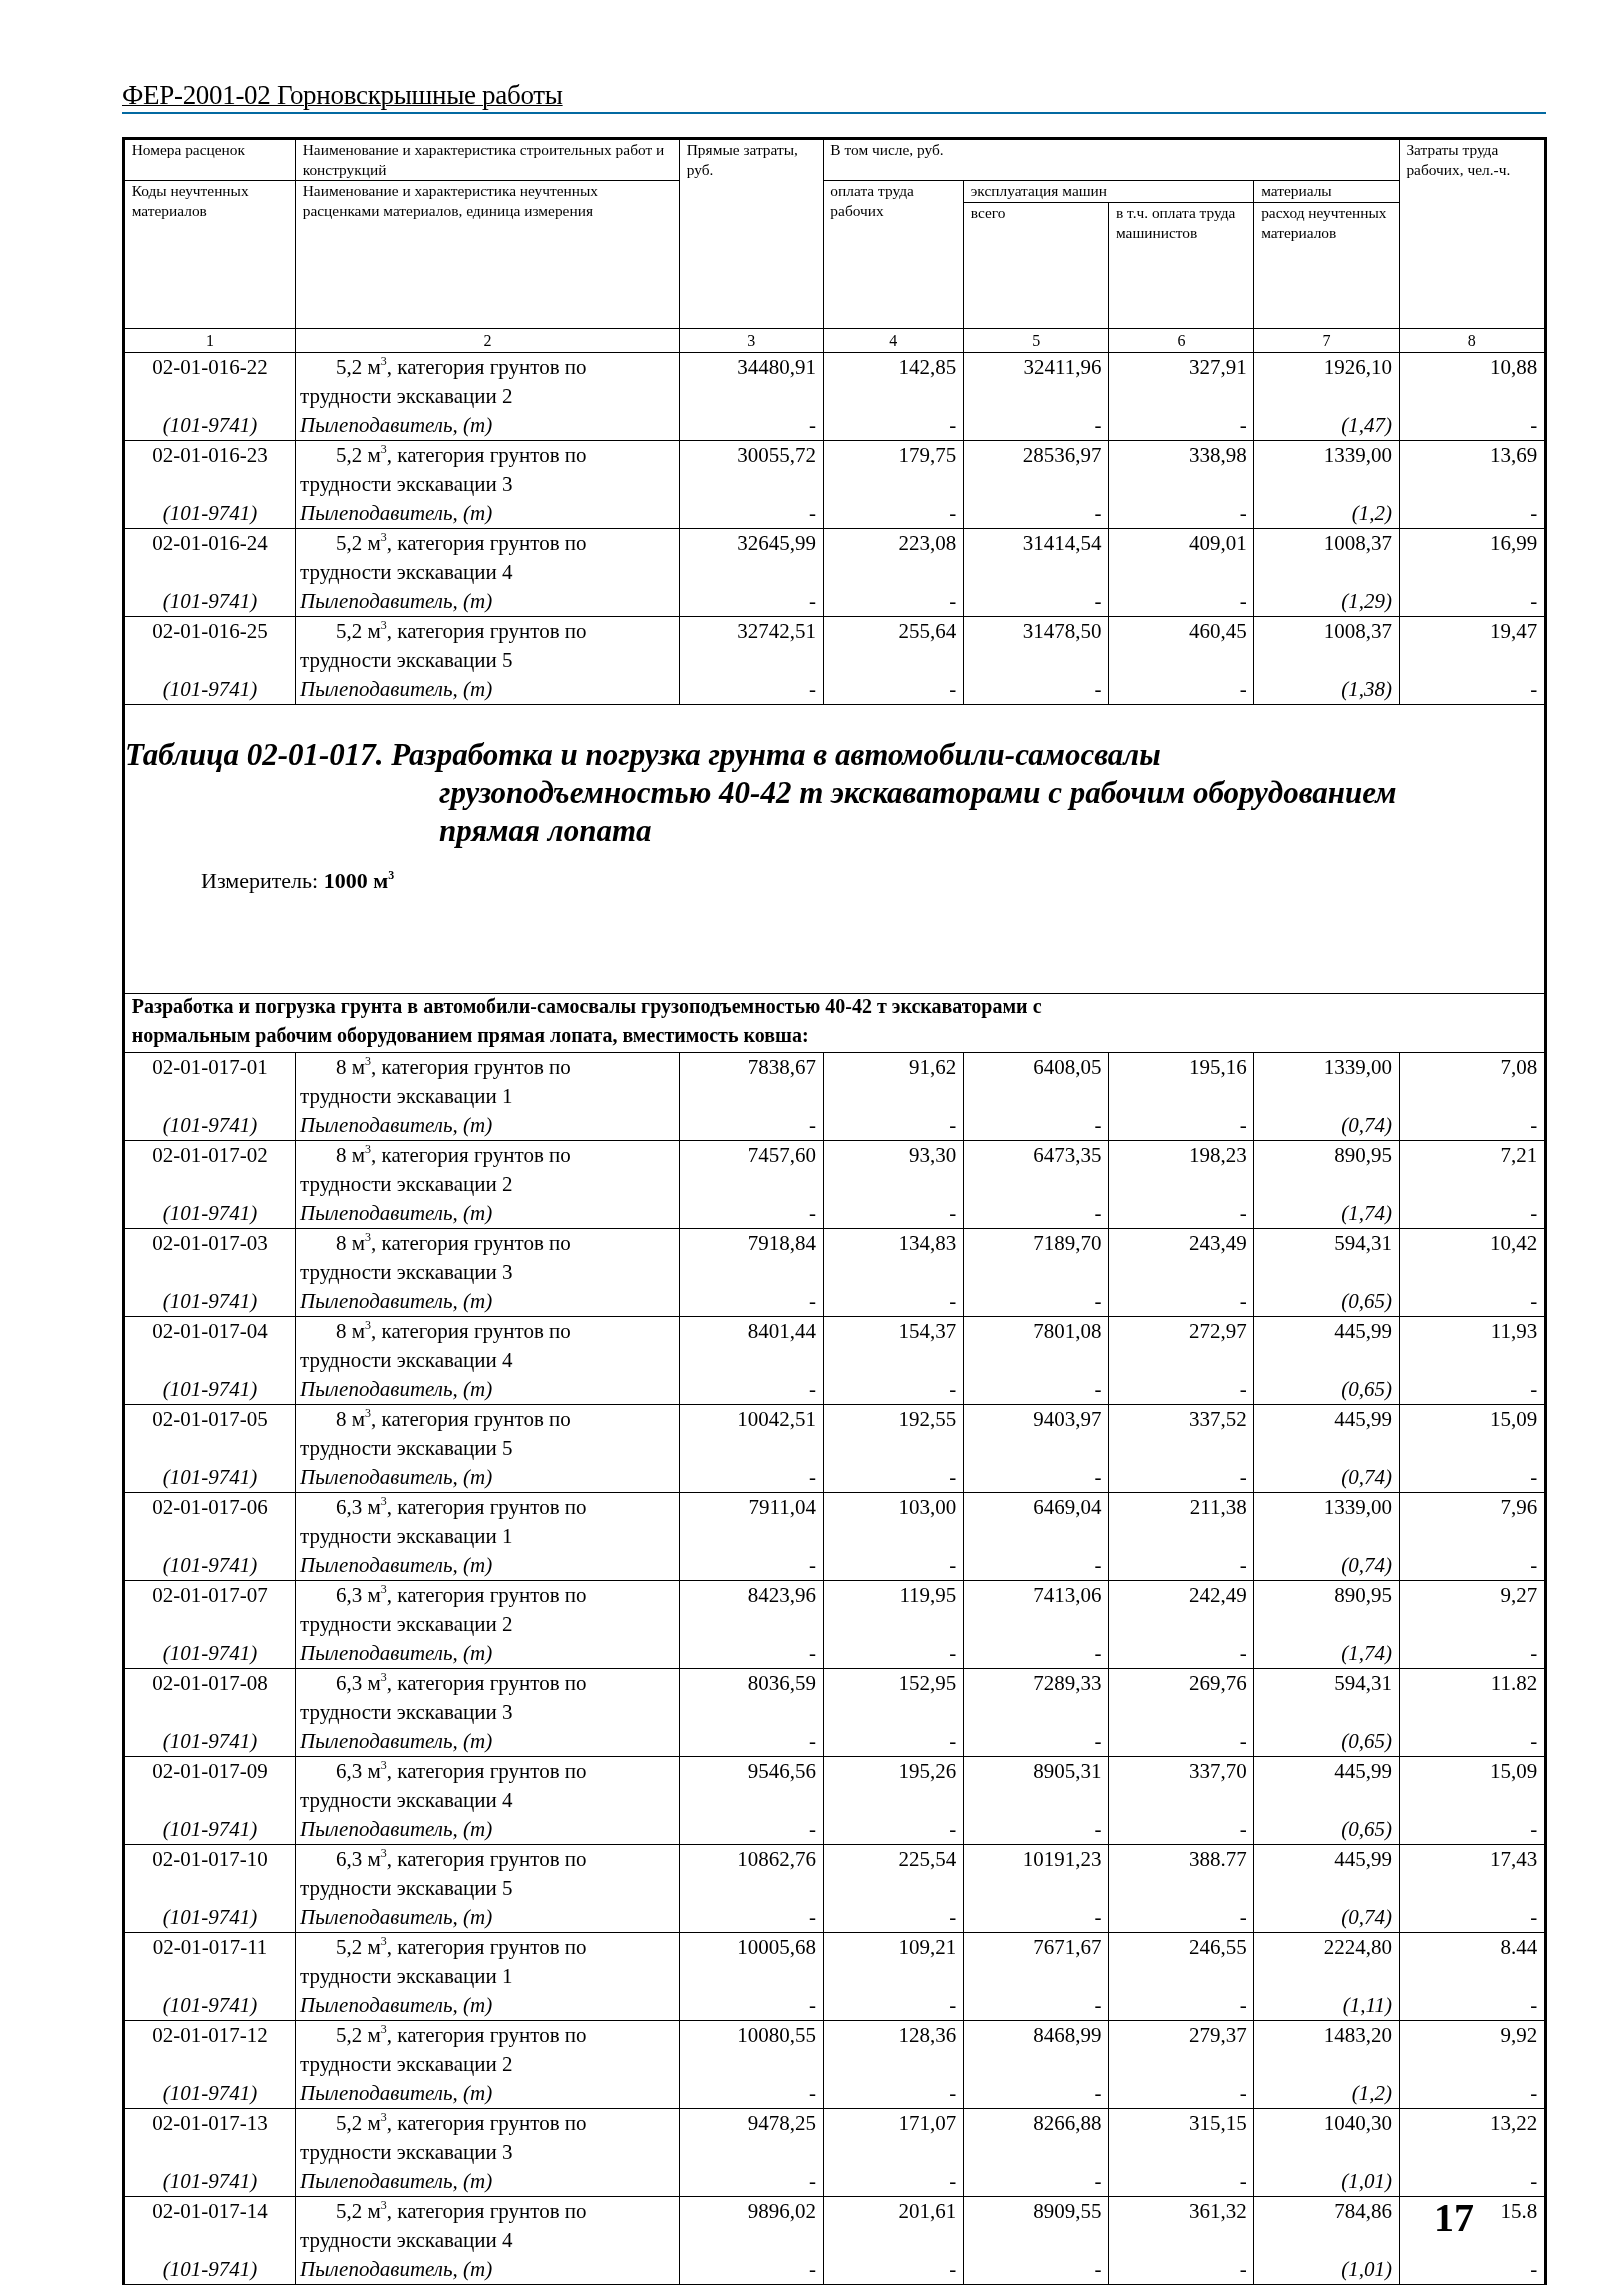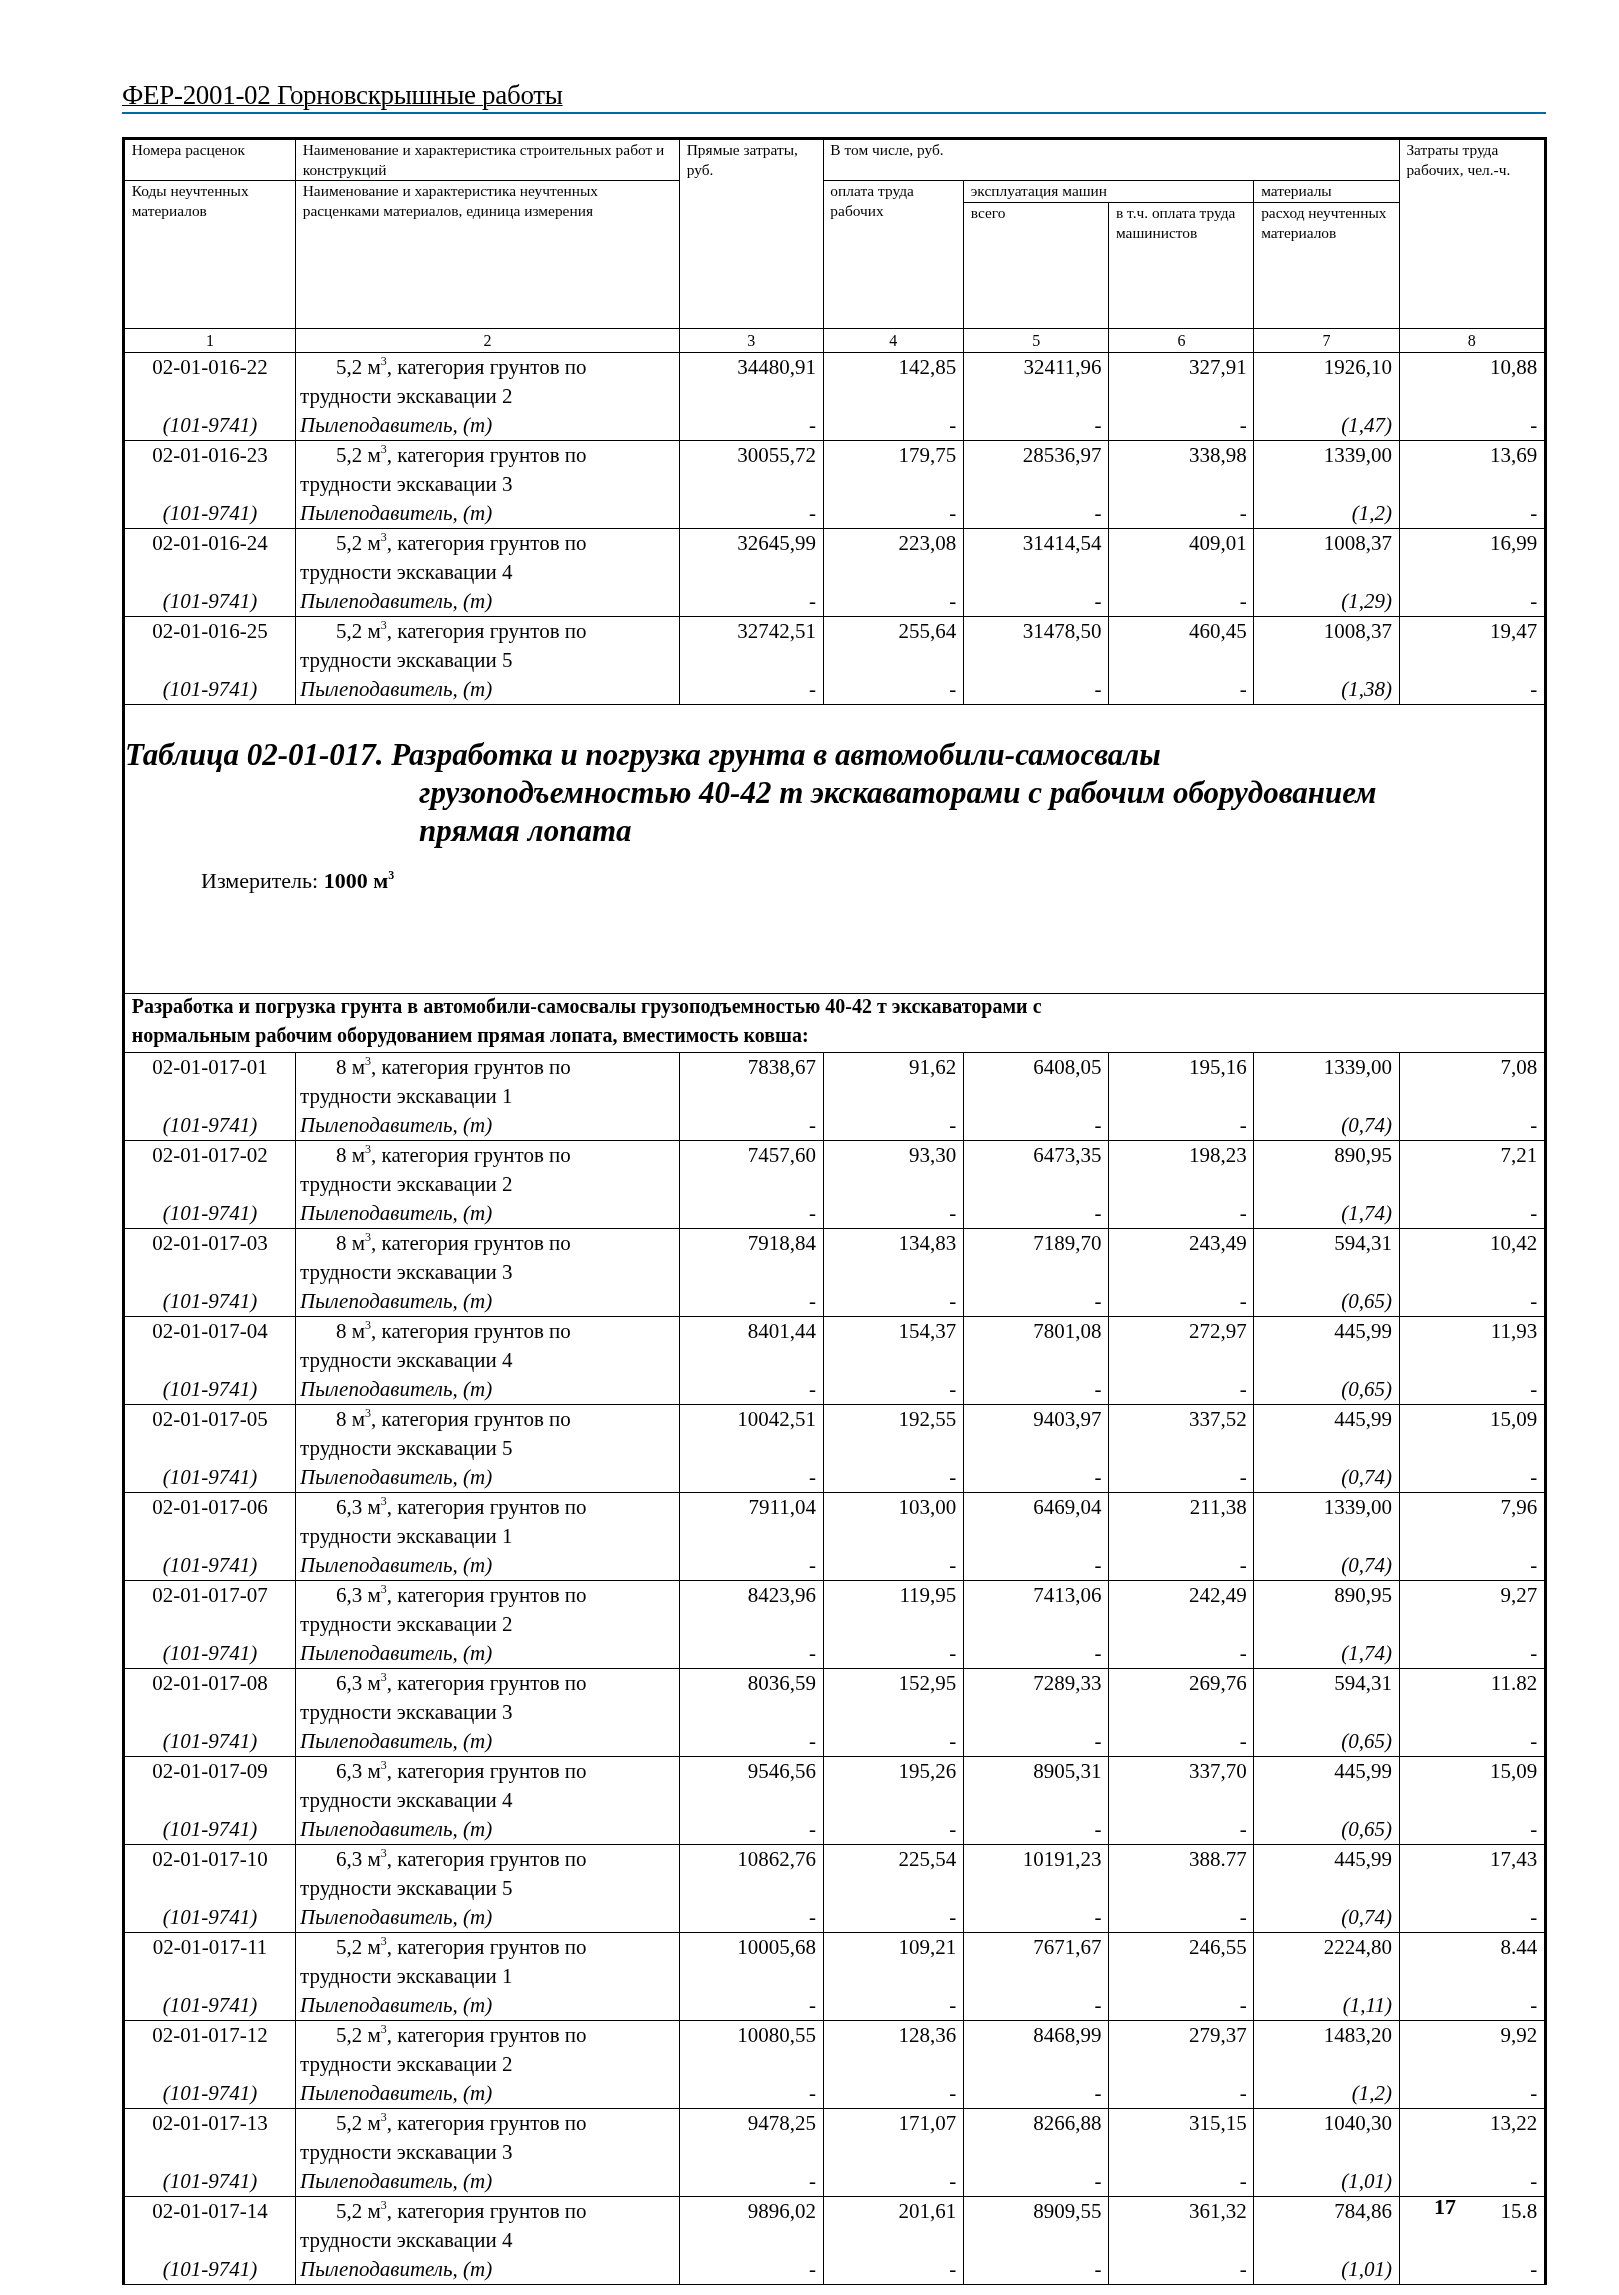--- a/index.html
+++ b/index.html
@@ -17,25 +17,25 @@
   .rec td.num { text-align: right; }
   .line { display: block; height: 29px; white-space: nowrap; }
   .it { font-style: italic; }
   .indent { padding-left: 36px; }
   sup { font-size: 12px; line-height: 0; vertical-align: 9.4px; }
   .title-block { position: relative; height: 288px; border-left: none; }
   .title-row td { border-left: 1.3px solid #000; border-right: 1.3px solid #000; padding: 0 !important; }
   .table-title { font-family: "Liberation Serif", serif; font-weight: bold; font-size: 31px; line-height: 38px; margin: 0; padding-top: 0; }
   .table-title .lead { display: inline; }
   .tt-line { display: block; white-space: nowrap; font-style: italic; }
-  .tt-cont { padding-left: 294px; }
+  .tt-cont { padding-left: 294px; margin-left: 20px; }
   .meter { font-size: 22px; line-height: 27px; padding-left: 76px; margin-top: 17.4px; }
   .meter b { font-weight: bold; }
   .group-row td { font-size: 20px; font-weight: bold; line-height: 25.4px; padding: 4px 6.7px 2.7px 175px; }
-  .page-number { position: absolute; left: 1434px; top: 2194px; font-size: 22px; font-weight: bold; }
+  .page-number { position: absolute; left: 1434px; top: 2194px; font-size: 40px; font-weight: bold; }
 </style>
 </head>
 <body>
 
 <div class="page-header">
   <span>ФЕР-2001-02 Горновскрышные работы</span>
 </div>
 
 <div class="sheet">
   <table class="grid">

